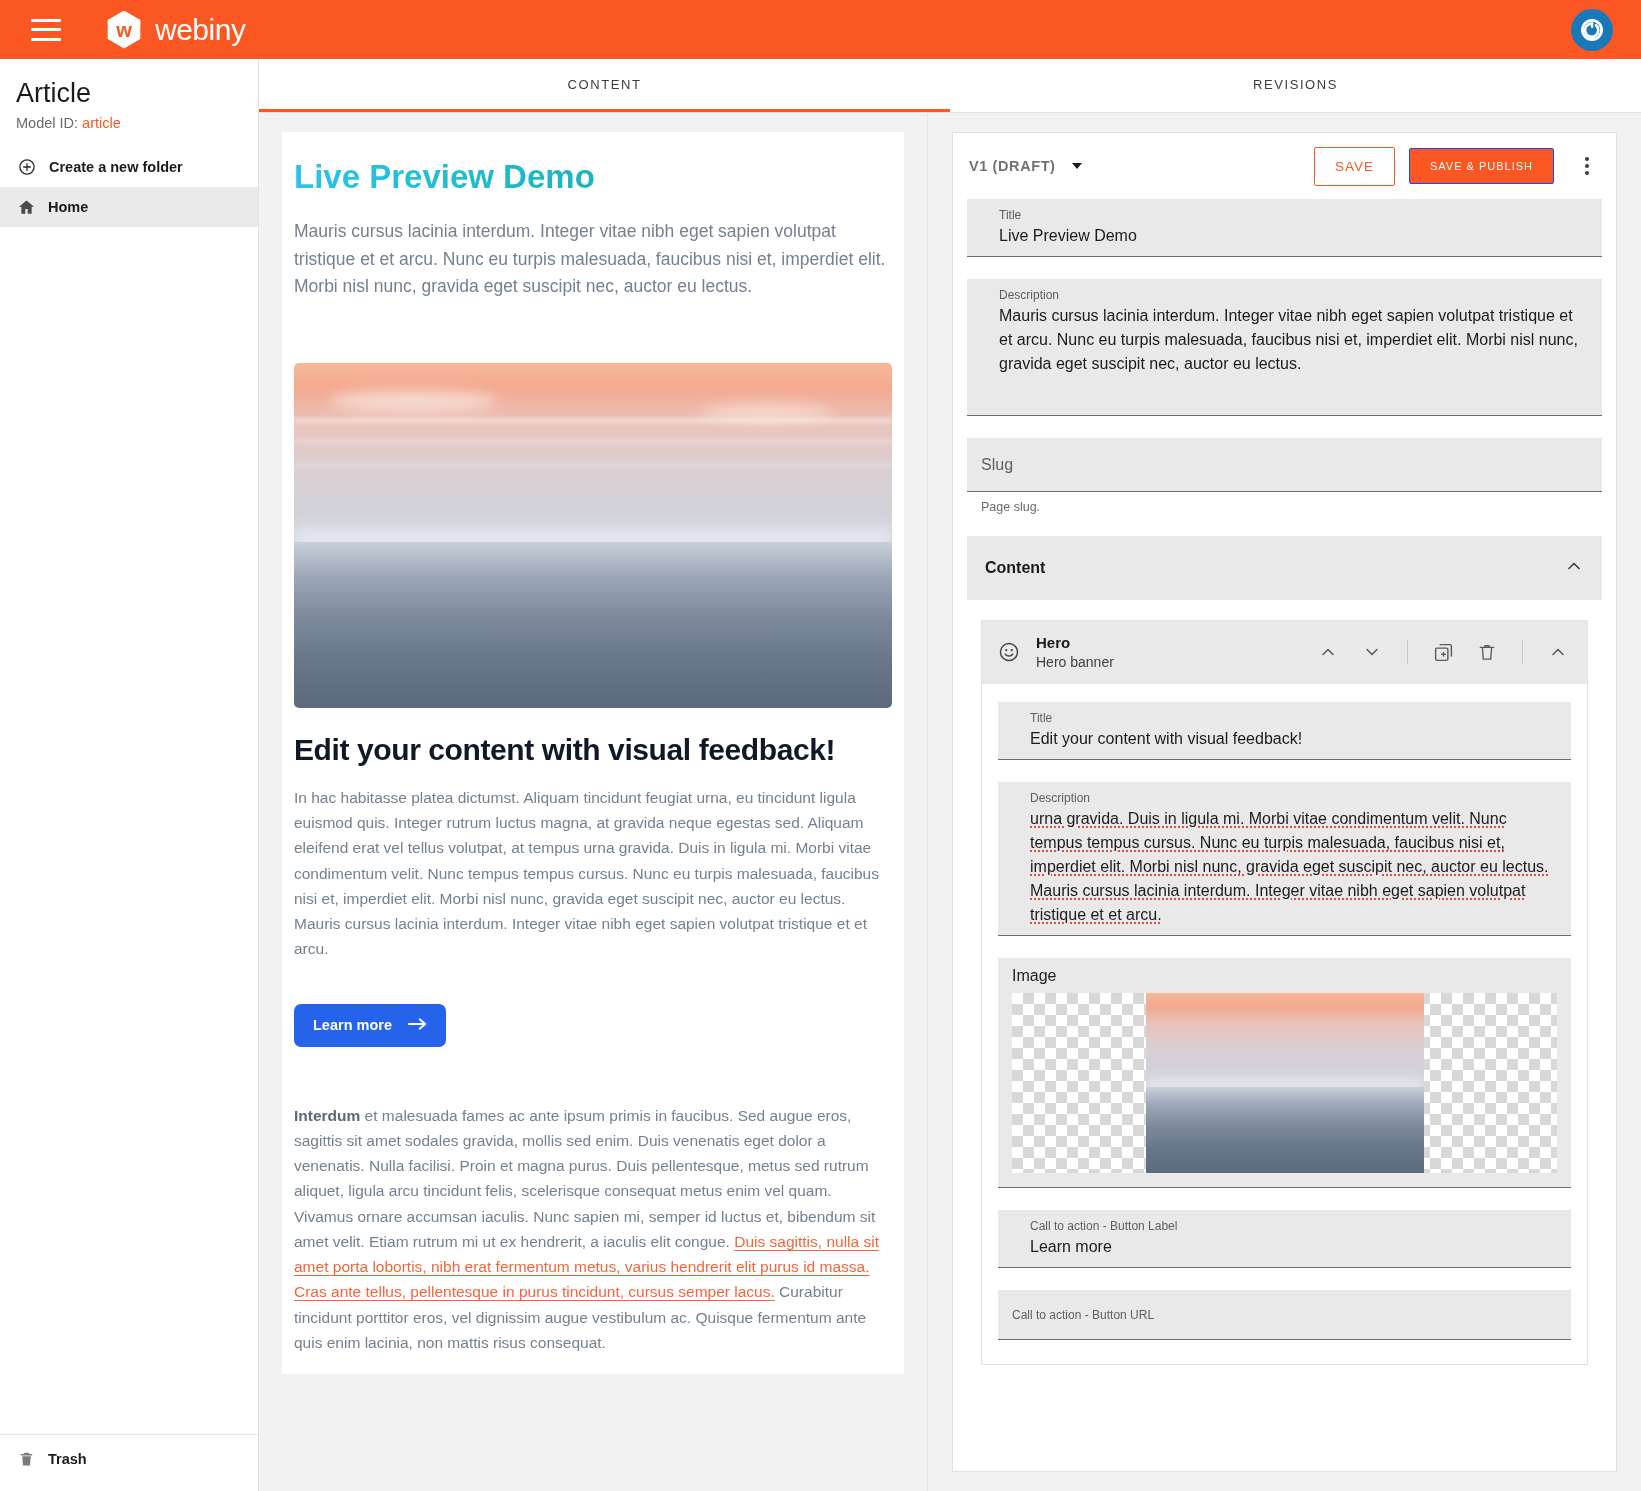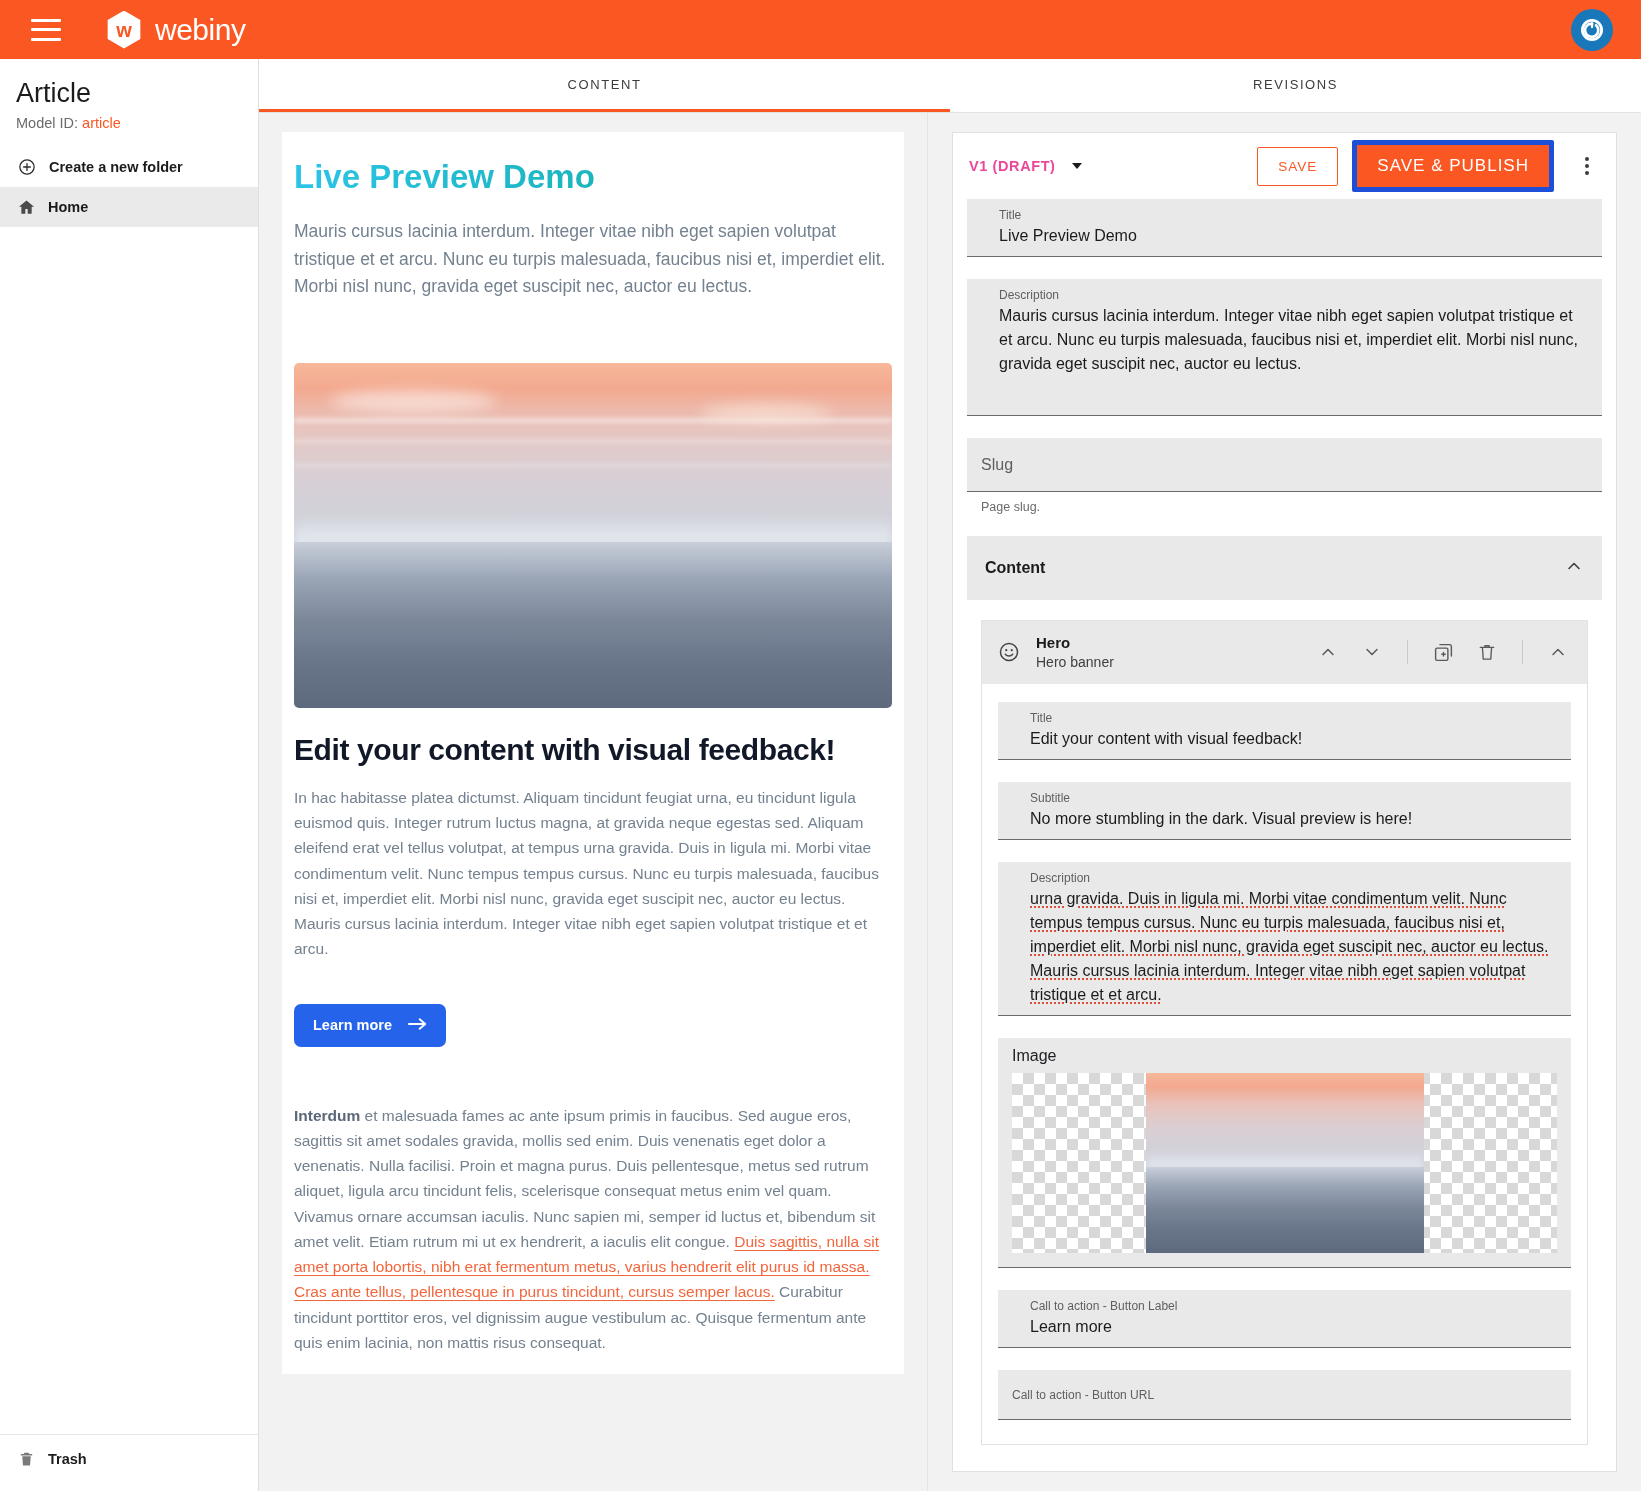--- a/index.html
+++ b/index.html
@@ -106,29 +106,29 @@
     padding: 13px 19px; font-size: 14.5px; font-weight: bold; cursor: pointer;
     margin: 42px 0 0 0; }
   .doc p.tail { font-size: 15.5px; line-height: 1.63; color: #74818f; margin-top: 56px; }
   .doc p.tail b { color: #5b6878; }
 
   
   .rp-scroll { position: absolute; inset: 0; padding: 19px 24px 0 24px; }
   .rp-card { background: #fff; border: 1px solid #e0e0e0; min-height: 1340px; }
   .rp-toolbar { height: 66px; display: flex; align-items: center; padding: 0 16px; gap: 14px; }
   .rev-sel { display: flex; align-items: center; gap: 16px; font-size: 14.5px;
-    font-weight: bold; letter-spacing: .6px; color: #ec4899; cursor: pointer; text-align: center; }
+    font-weight: bold; letter-spacing: .6px; color: #737373; cursor: pointer; text-align: center; }
   .caret { width: 0; height: 0; border-left: 5px solid transparent;
     border-right: 5px solid transparent; border-top: 6px solid #1b1b1b; }
   .rp-spacer { flex: 1; }
   .btn-ghost { background: #fff; border: 1px solid #fa5723; color: #fa5723;
     font-size: 13.5px; letter-spacing: 1px; padding: 11px 20px; cursor: pointer;
     border-radius: 2px; }
-  .btn-solid { background: #fa5723; border: 5px solid #1d4ed8; color: #fff;
-    font-size: 17px; letter-spacing: 1px; padding: 11px 20px; cursor: pointer;
+  .btn-solid { background: #fa5723; border: 1px solid #1d4ed8; color: #fff;
+    font-size: 11px; letter-spacing: 1px; padding: 11px 20px; cursor: pointer;
     border-radius: 2px; text-align: right; }
   .kebab { width: 26px; height: 26px; display: flex; flex-direction: column;
     align-items: center; justify-content: center; gap: 3px; cursor: pointer; margin-left: 6px; }
   .kebab i { width: 4px; height: 4px; border-radius: 50%; background: #3c3c3c; display:block; }
 
   .rp-body { padding: 0 14px 20px 14px; }
   .field { background: #e9e9e9; border-bottom: 1px solid #6b6b6b; padding: 9px 14px 8px 32px;
     margin-bottom: 22px; }
   .field .lbl { font-size: 12px; color: #5f5f5f; margin-bottom: 2px; }
   .field .val { font-size: 16px; color: #1b1b1b; line-height: 1.5; }
@@ -389,24 +389,20 @@
                     </span>
                   </div>
 
                   <div class="block-body">
 
                     <div class="field">
                       <div class="lbl">Title</div>
                       <div class="val">Edit your content with visual feedback!</div>
                     </div>
 
-                    <div class="field">
-                      <div class="lbl">Subtitle</div>
-                      <div class="val">No more stumbling in the dark. Visual preview is here!</div>
-                    </div>
 
                     <div class="field">
                       <div class="lbl">Description</div>
                       <div class="val spell">urna gravida. Duis in ligula mi. Morbi vitae condimentum velit. Nunc tempus tempus cursus. Nunc eu turpis malesuada, faucibus nisi et, imperdiet elit. Morbi nisl nunc, gravida eget suscipit nec, auctor eu lectus. Mauris cursus lacinia interdum. Integer vitae nibh eget sapien volutpat tristique et et arcu.</div>
                     </div>
 
                     <div class="imgfield">
                       <div class="lbl">Image</div>
                       <div class="checker">
                         <div class="thumb">

